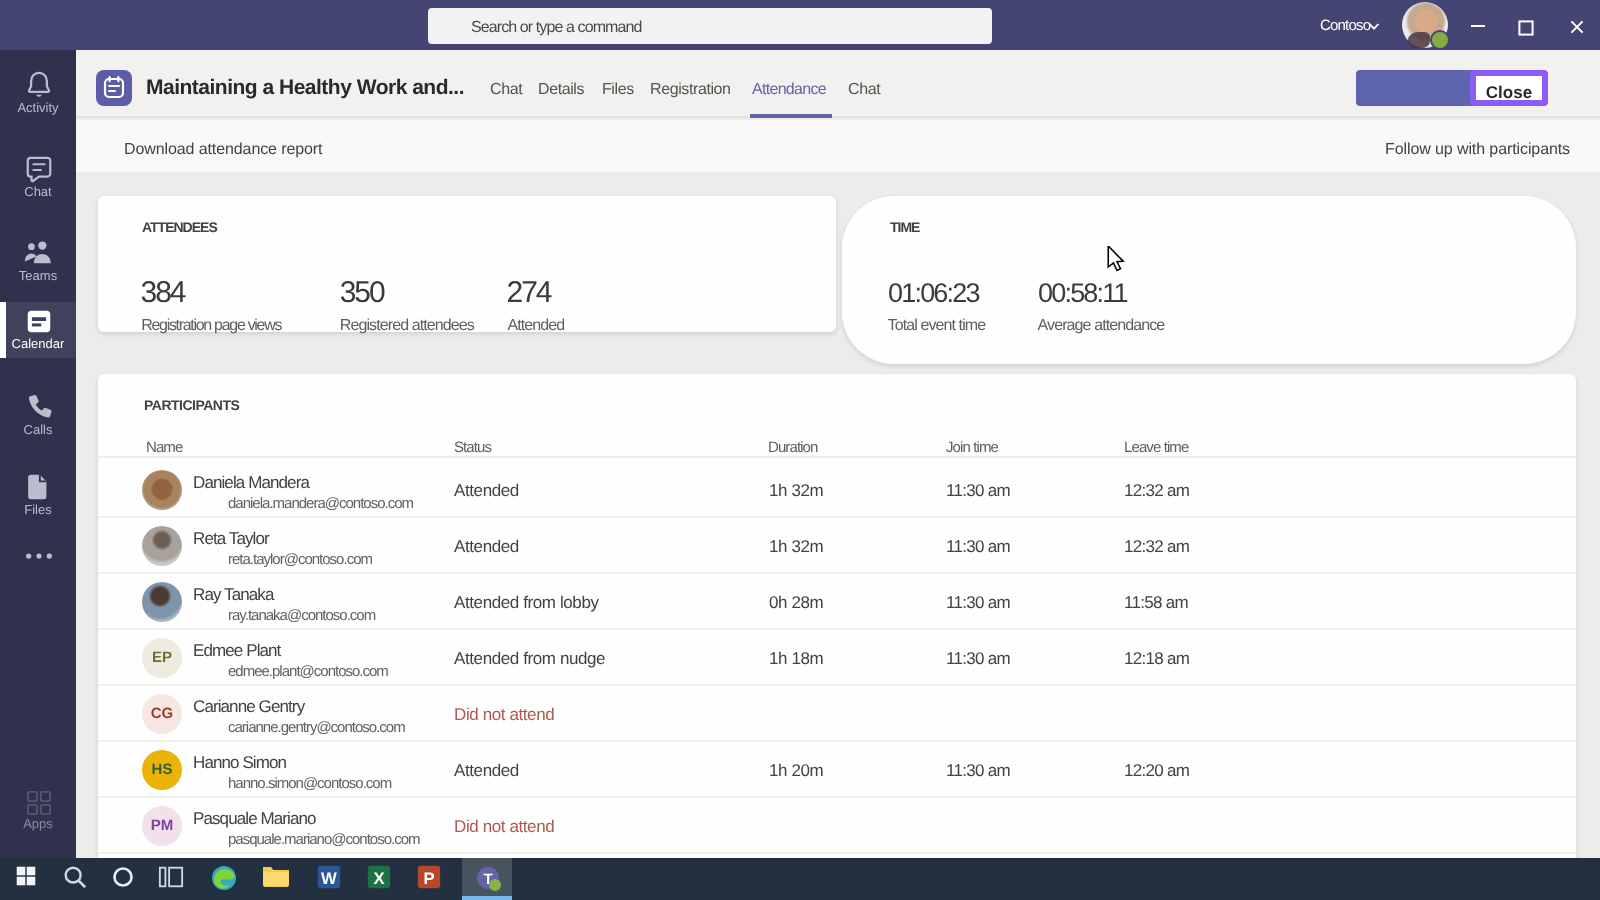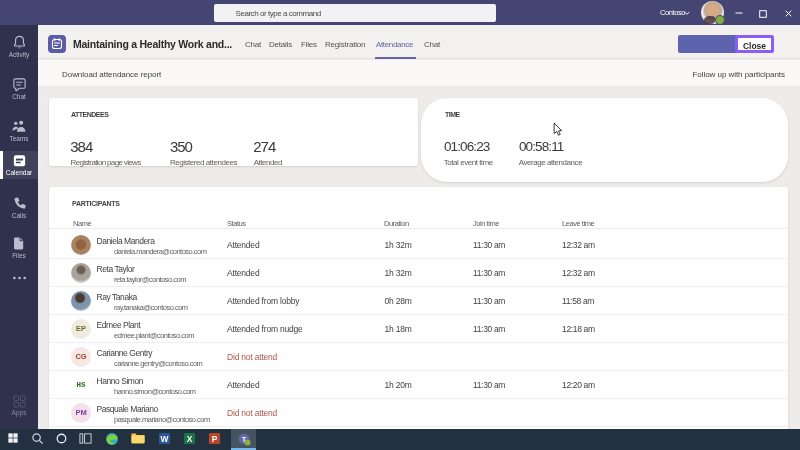--- a/index.html
+++ b/index.html
@@ -247,21 +247,21 @@
   <div class="rowline"></div>
 </div>
 <div class="row" style="top:343px;">
   <div class="av" style="background:#f6e7e3; color:#9a3e28;">CG</div>
   <div class="nm">Carianne Gentry</div>
     <div class="em">carianne.gentry@contoso.com</div>
   <div class="st red">Did not attend</div>
   <div class="rowline"></div>
 </div>
 <div class="row" style="top:371px;">
-  <div class="av" style="background:#ffffff; color:#35622f;font-family:Liberation Mono, monospace;">HS</div>
+  <div class="av" style="background:#eab308; color:#35622f;">HS</div>
   <div class="nm">Hanno Simon</div>
     <div class="em">hanno.simon@contoso.com</div>
   <div class="st">Attended</div>
     <div class="du">1h 20m</div>
     <div class="jt">11:30 am</div>
     <div class="lt">12:20 am</div>
   <div class="rowline"></div>
 </div>
 <div class="row" style="top:399px;">
   <div class="av" style="background:#f2e0ea; color:#8341a3;">PM</div>

